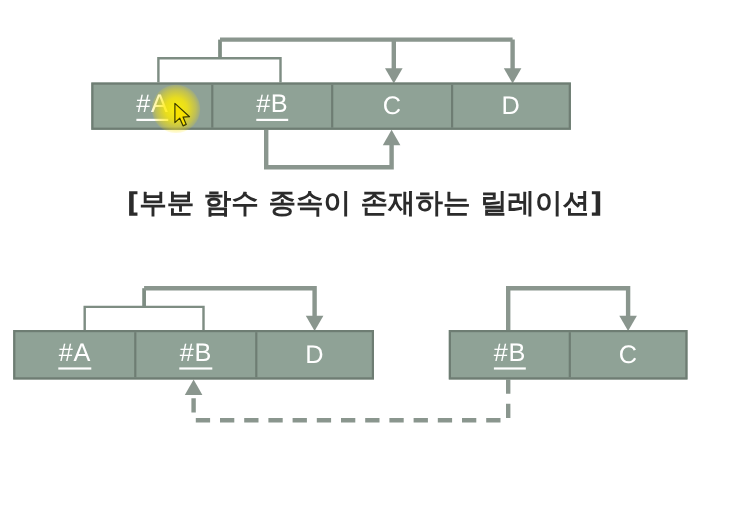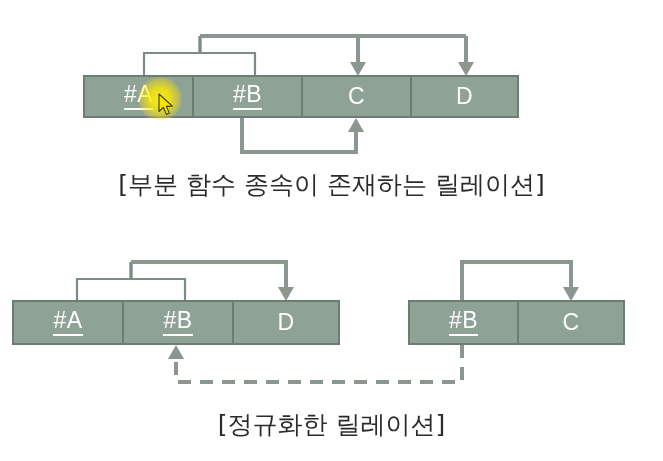--- a/index.html
+++ b/index.html
@@ -55,20 +55,21 @@
   
   .caption {
     position: absolute;
     width: 100%;
     text-align: center;
     color: #2b2b2b;
     font-size: 25px;
     font-family: "DejaVu Sans", "Liberation Sans", sans-serif;
     white-space: nowrap;
     z-index: 4;
+    font-weight: bold;
   }
   
   #click-glow {
     position: absolute;
     width: 44px;
     height: 44px;
     border-radius: 50%;
     background: radial-gradient(circle,
         rgba(255,242,0,0.95) 0%,
         rgba(255,236,0,0.80) 32%,
@@ -167,20 +168,19 @@
 
   <div class="relation" id="rel-br" style="left:408px; top:300px; width:217px; height:45px;">
     <div class="attr key" style="width:109px;">
       <span class="lbl">#B</span>
     </div>
     <div class="attr" style="width:104px;">
       <span class="lbl">C</span>
     </div>
   </div>
 
-  <div class="caption" style="top:408px;">[정규화한 릴레이션]</div>
 
   <div id="click-glow" style="left: 138px; top: 77px;"></div>
   <svg id="cursor-arrow" width="18" height="24" viewBox="0 0 18 24" style="left: 157px; top: 93px;">
     <path d="M2,1 L2,18.5 L6.4,14.4 L9.4,21.4 L12.3,20.1 L9.4,13.4 L15.3,13.1 Z" fill="#f7e100" stroke="#3a3a00" stroke-width="1.1" stroke-linejoin="round"></path>
   </svg>
 
 </div>
 
 </body></html>

